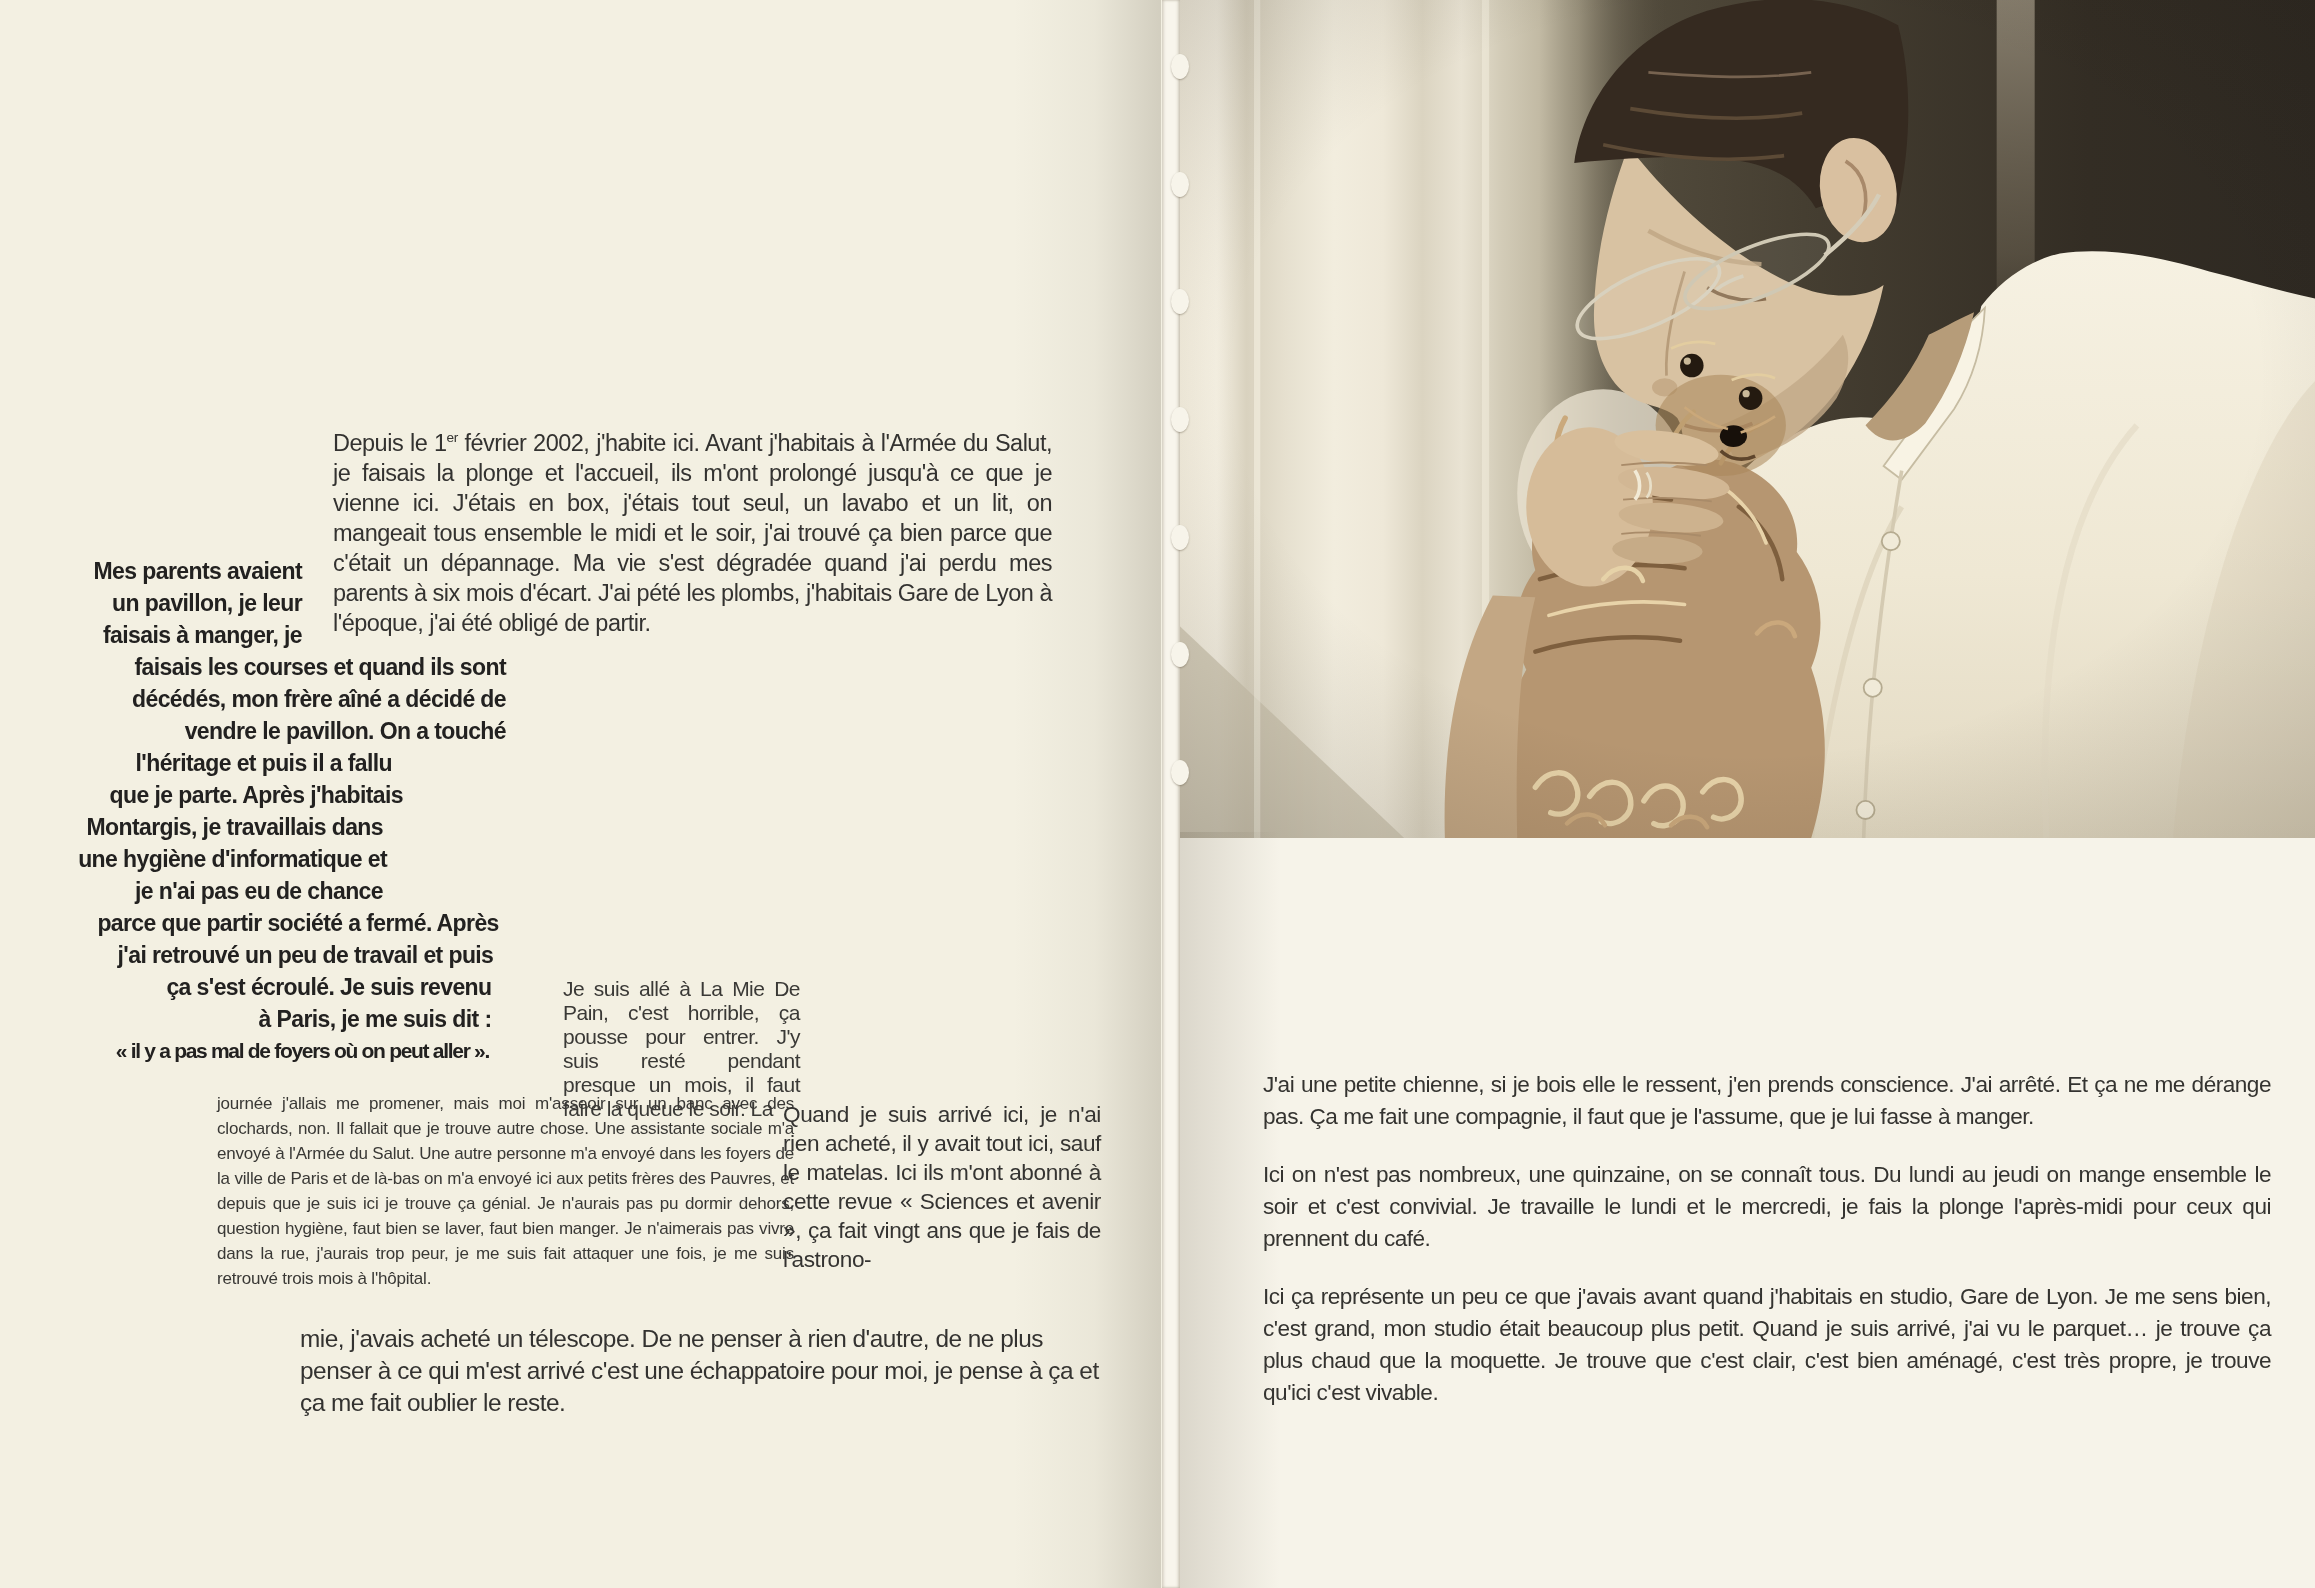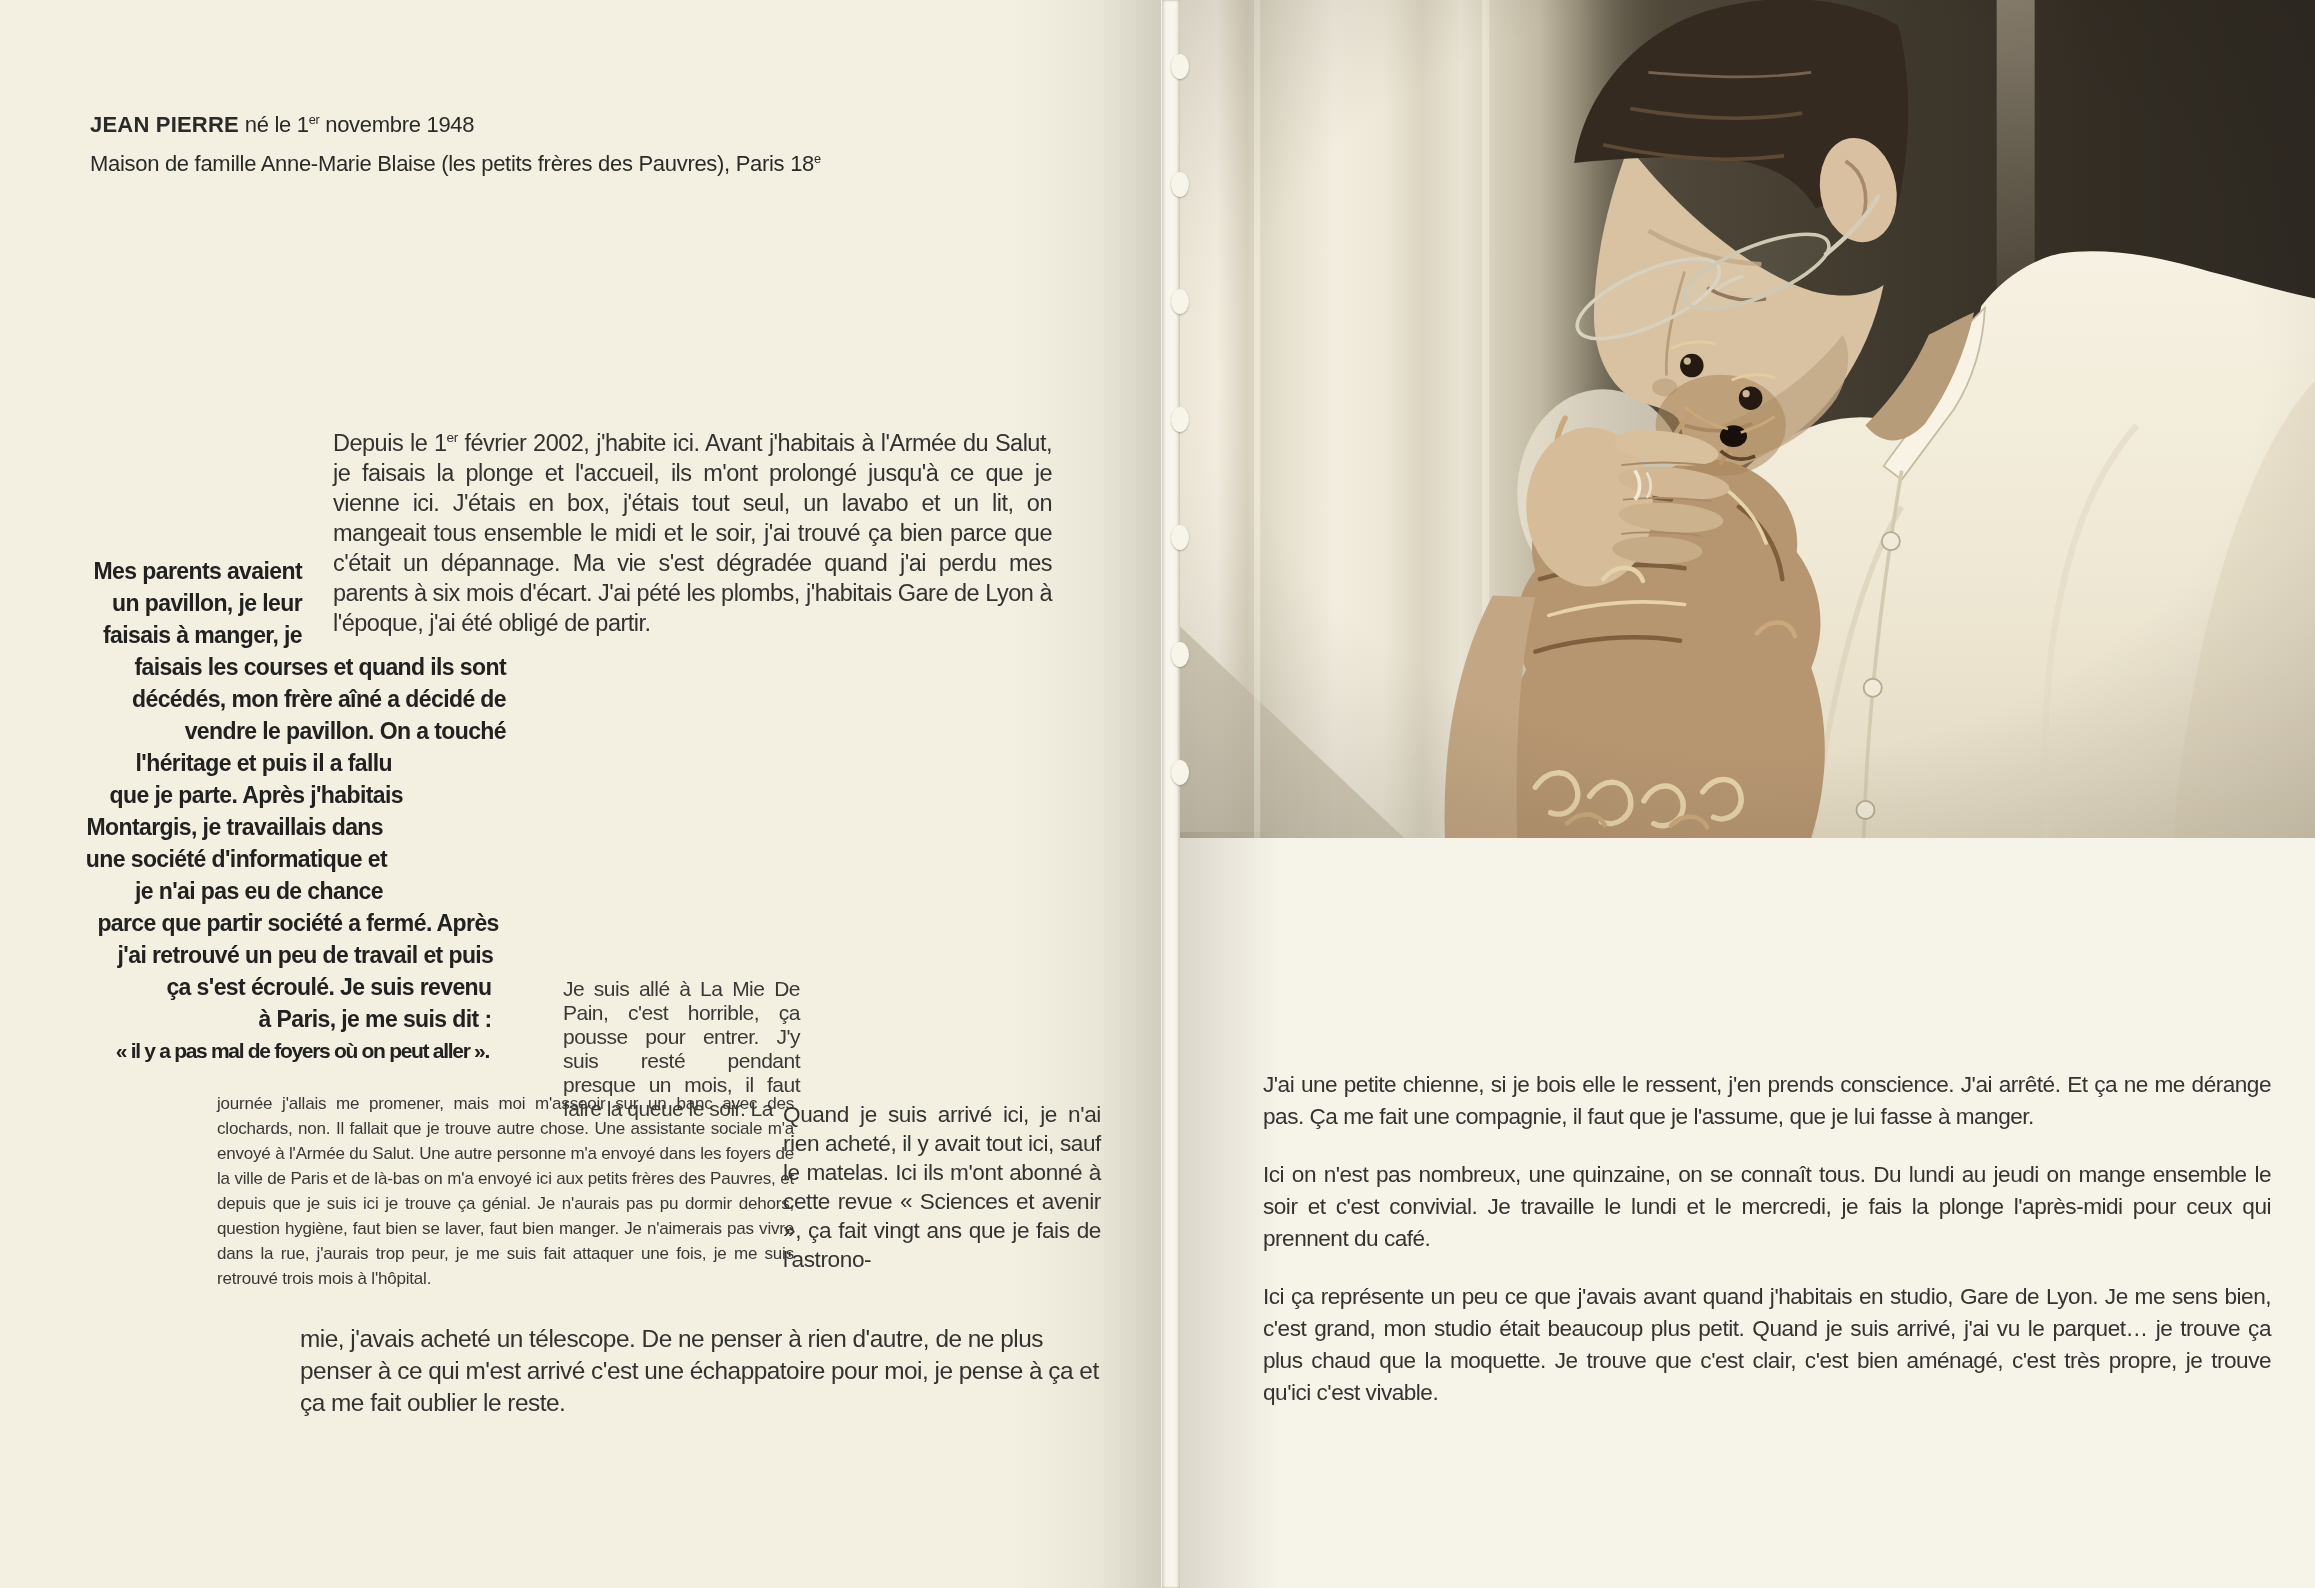--- a/index.html
+++ b/index.html
@@ -52,38 +52,34 @@
     background:#f7f4ea;box-shadow:0 0.9px 1.8px rgba(90,80,60,0.4);}
 </style>
 </head>
 <body>
 
 <div class="spread">
 
   <div class="page page-left"></div>
   <div class="page page-right"></div>
 
-  <div class="byline">
-    <div><b>JEAN PIERRE</b><span> né le 1</span><sup>er</sup><span> novembre 1948</span></div>
-    <div><span>Maison de famille Anne-Marie Blaise (les petits frères des Pauvres), Paris 18</span><sup>e</sup></div>
-  </div>
 
   <div class="para-main"><span>Depuis le 1</span><sup>er</sup><span> février 2002, j'habite ici. Avant j'habitais à l'Armée du Salut, je faisais la plonge et l'accueil, ils m'ont prolongé jusqu'à ce que je vienne ici. J'étais en box, j'étais tout seul, un lavabo et un lit, on mangeait tous ensemble le midi et le soir, j'ai trouvé ça bien parce que c'était un dépannage. Ma vie s'est dégradée quand j'ai perdu mes parents à six mois d'écart. J'ai pété les plombs, j'habitais Gare de Lyon à l'époque, j'ai été obligé de partir.</span></div>
 
   <div class="bold-block">
     <div class="bl" style="margin-right:204px">Mes parents avaient</div>
     <div class="bl" style="margin-right:204px">un pavillon, je leur</div>
     <div class="bl" style="margin-right:204px">faisais à manger, je</div>
     <div class="bl" style="margin-right:0">faisais les courses et quand ils sont</div>
     <div class="bl" style="margin-right:0">décédés, mon frère aîné a décidé de</div>
     <div class="bl" style="margin-right:0">vendre le pavillon. On a touché</div>
     <div class="bl" style="margin-right:114px">l'héritage et puis il a fallu</div>
     <div class="bl" style="margin-right:103px">que je parte. Après j'habitais</div>
     <div class="bl" style="margin-right:123px">Montargis, je travaillais dans</div>
-    <div class="bl" style="margin-right:119px">une société d'informatique et</div>
+    <div class="bl" style="margin-right:119px">une hygiène d'informatique et</div>
     <div class="bl" style="margin-right:123px">je n'ai pas eu de chance</div>
     <div class="bl" style="margin-right:7.2px">parce que partir société a fermé. Après</div>
     <div class="bl" style="margin-right:12.7px">j'ai retrouvé un peu de travail et puis</div>
     <div class="bl" style="margin-right:14.5px">ça s'est écroulé. Je suis revenu</div>
     <div class="bl" style="margin-right:14.5px">à Paris, je me suis dit :</div>
     <div class="bl cond" style="margin-right:17px">« il y a pas mal de foyers où on peut aller ».</div>
   </div>
 
 
   <div class="col-narrow">Je suis allé à La Mie De Pain, c'est horrible, ça pousse pour entrer. J'y suis resté pendant presque un mois, il faut faire la queue le soir. La</div>

